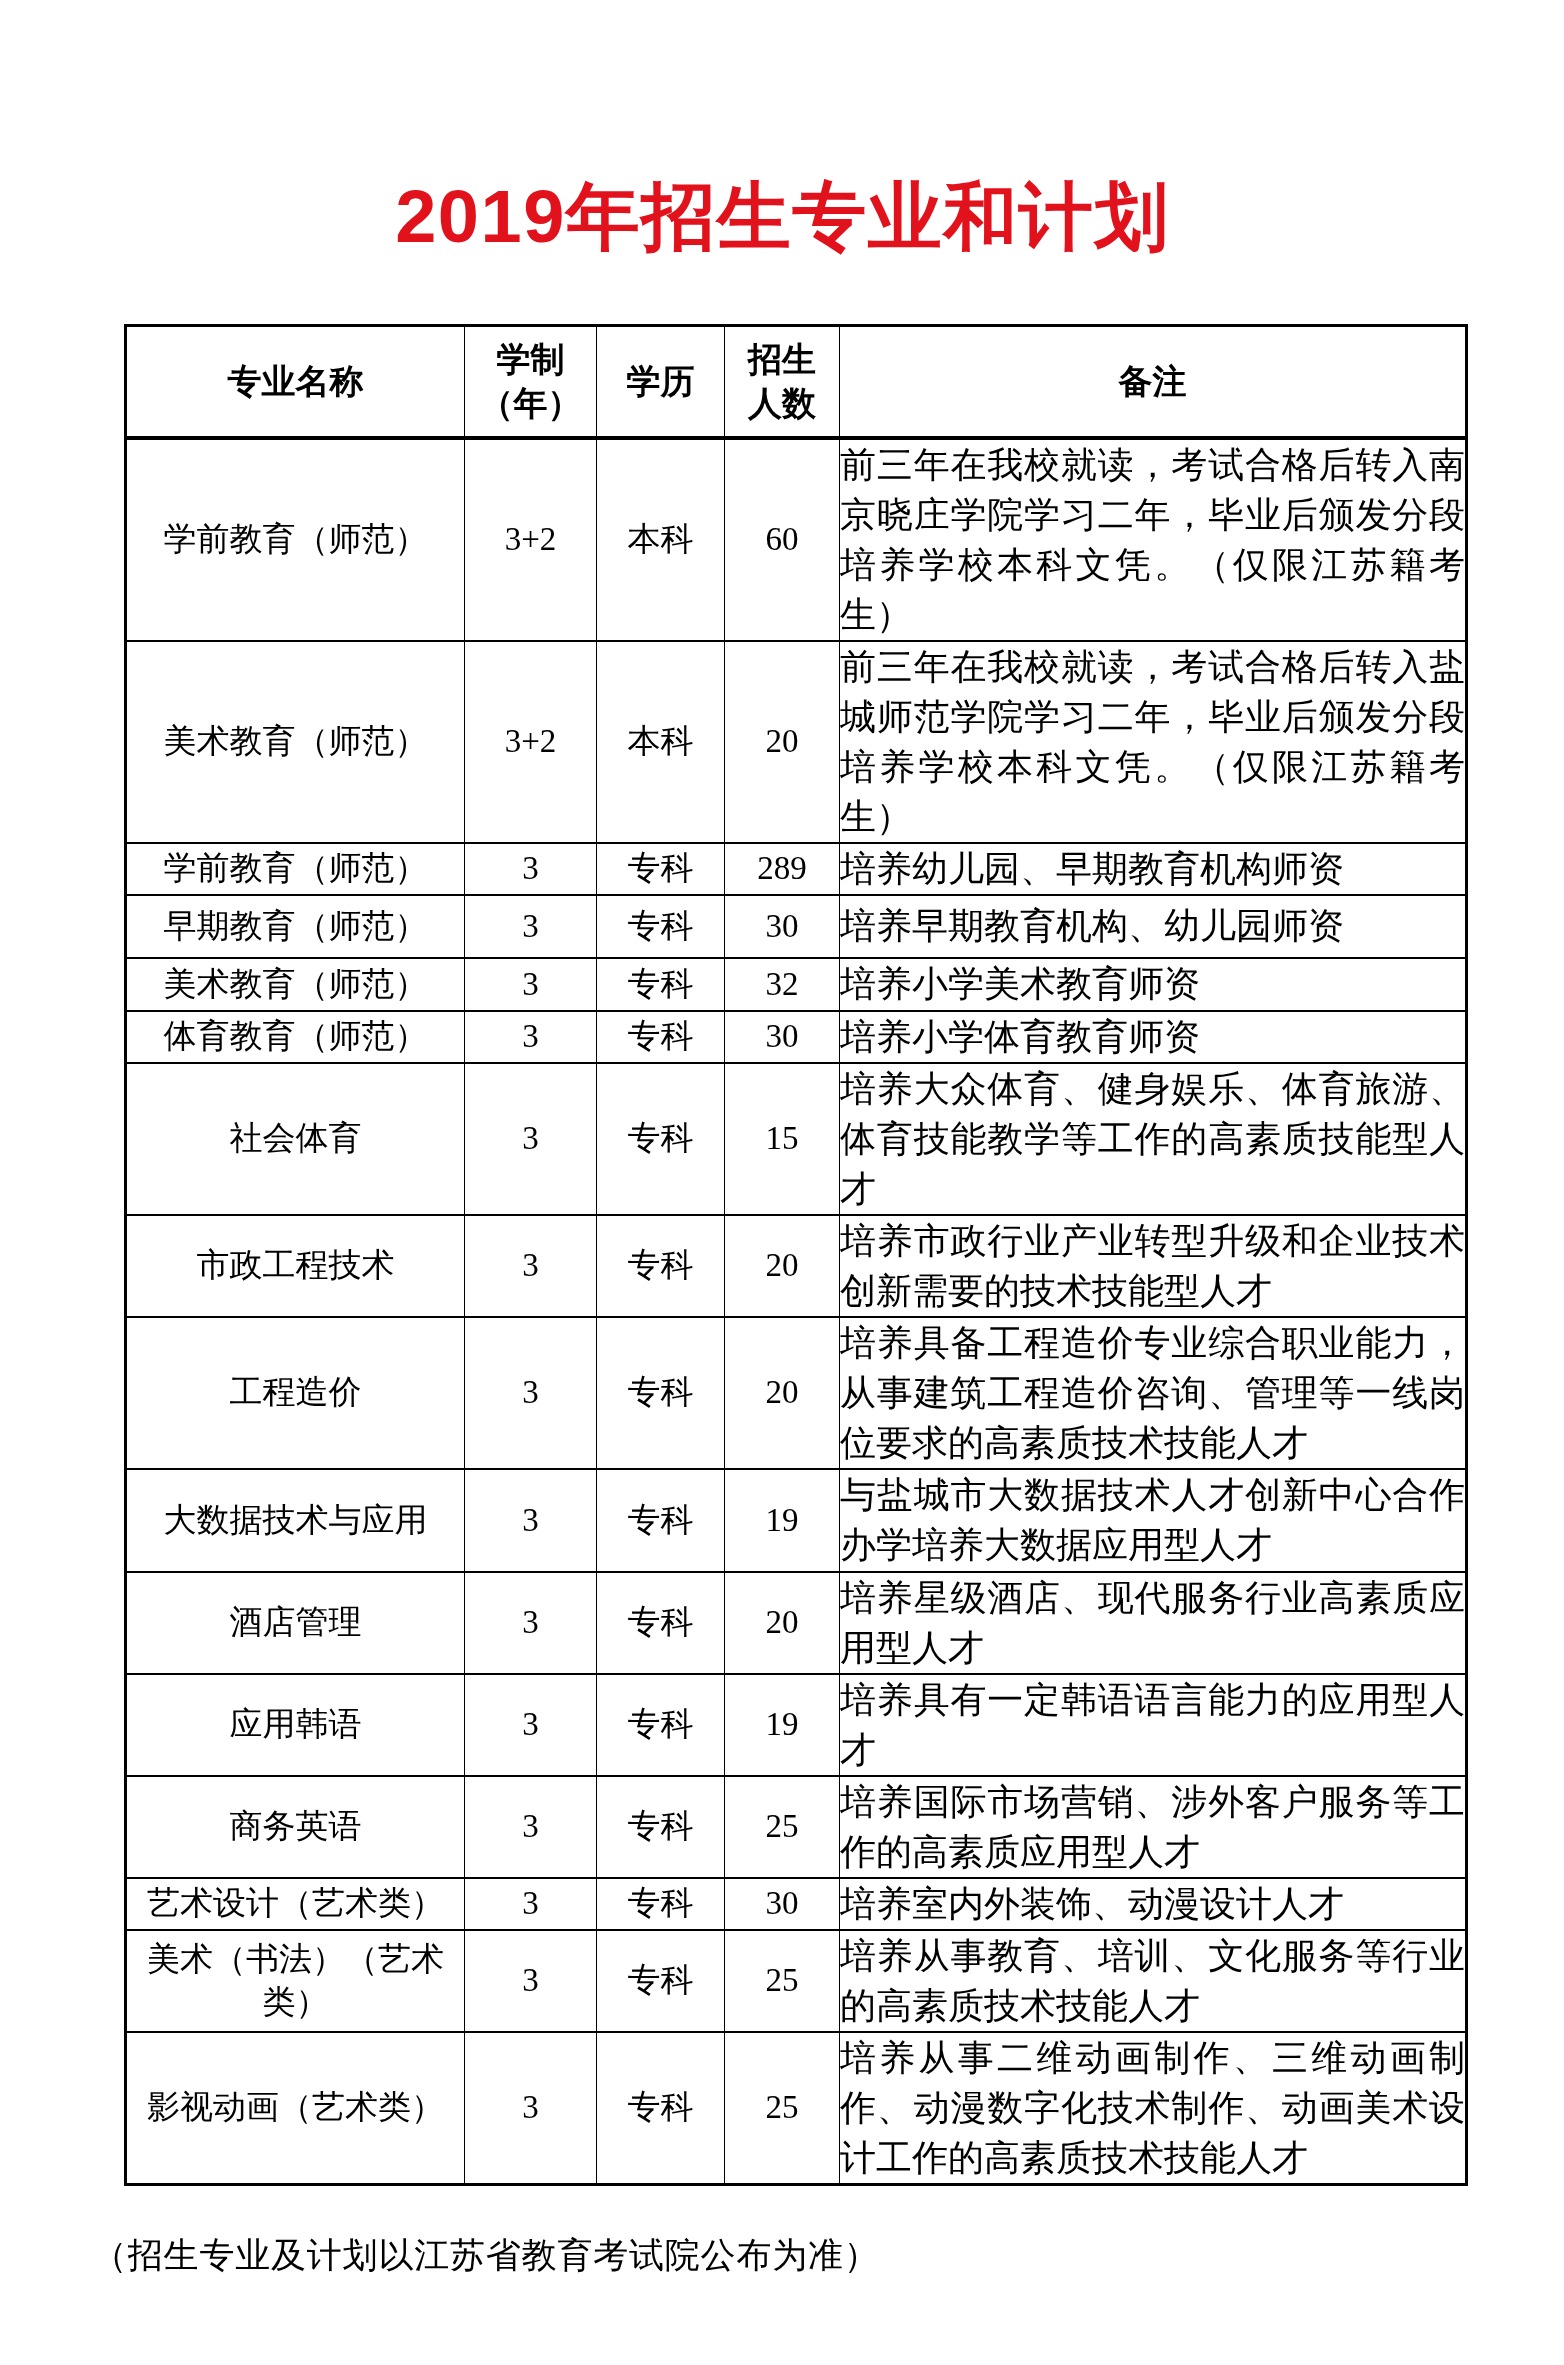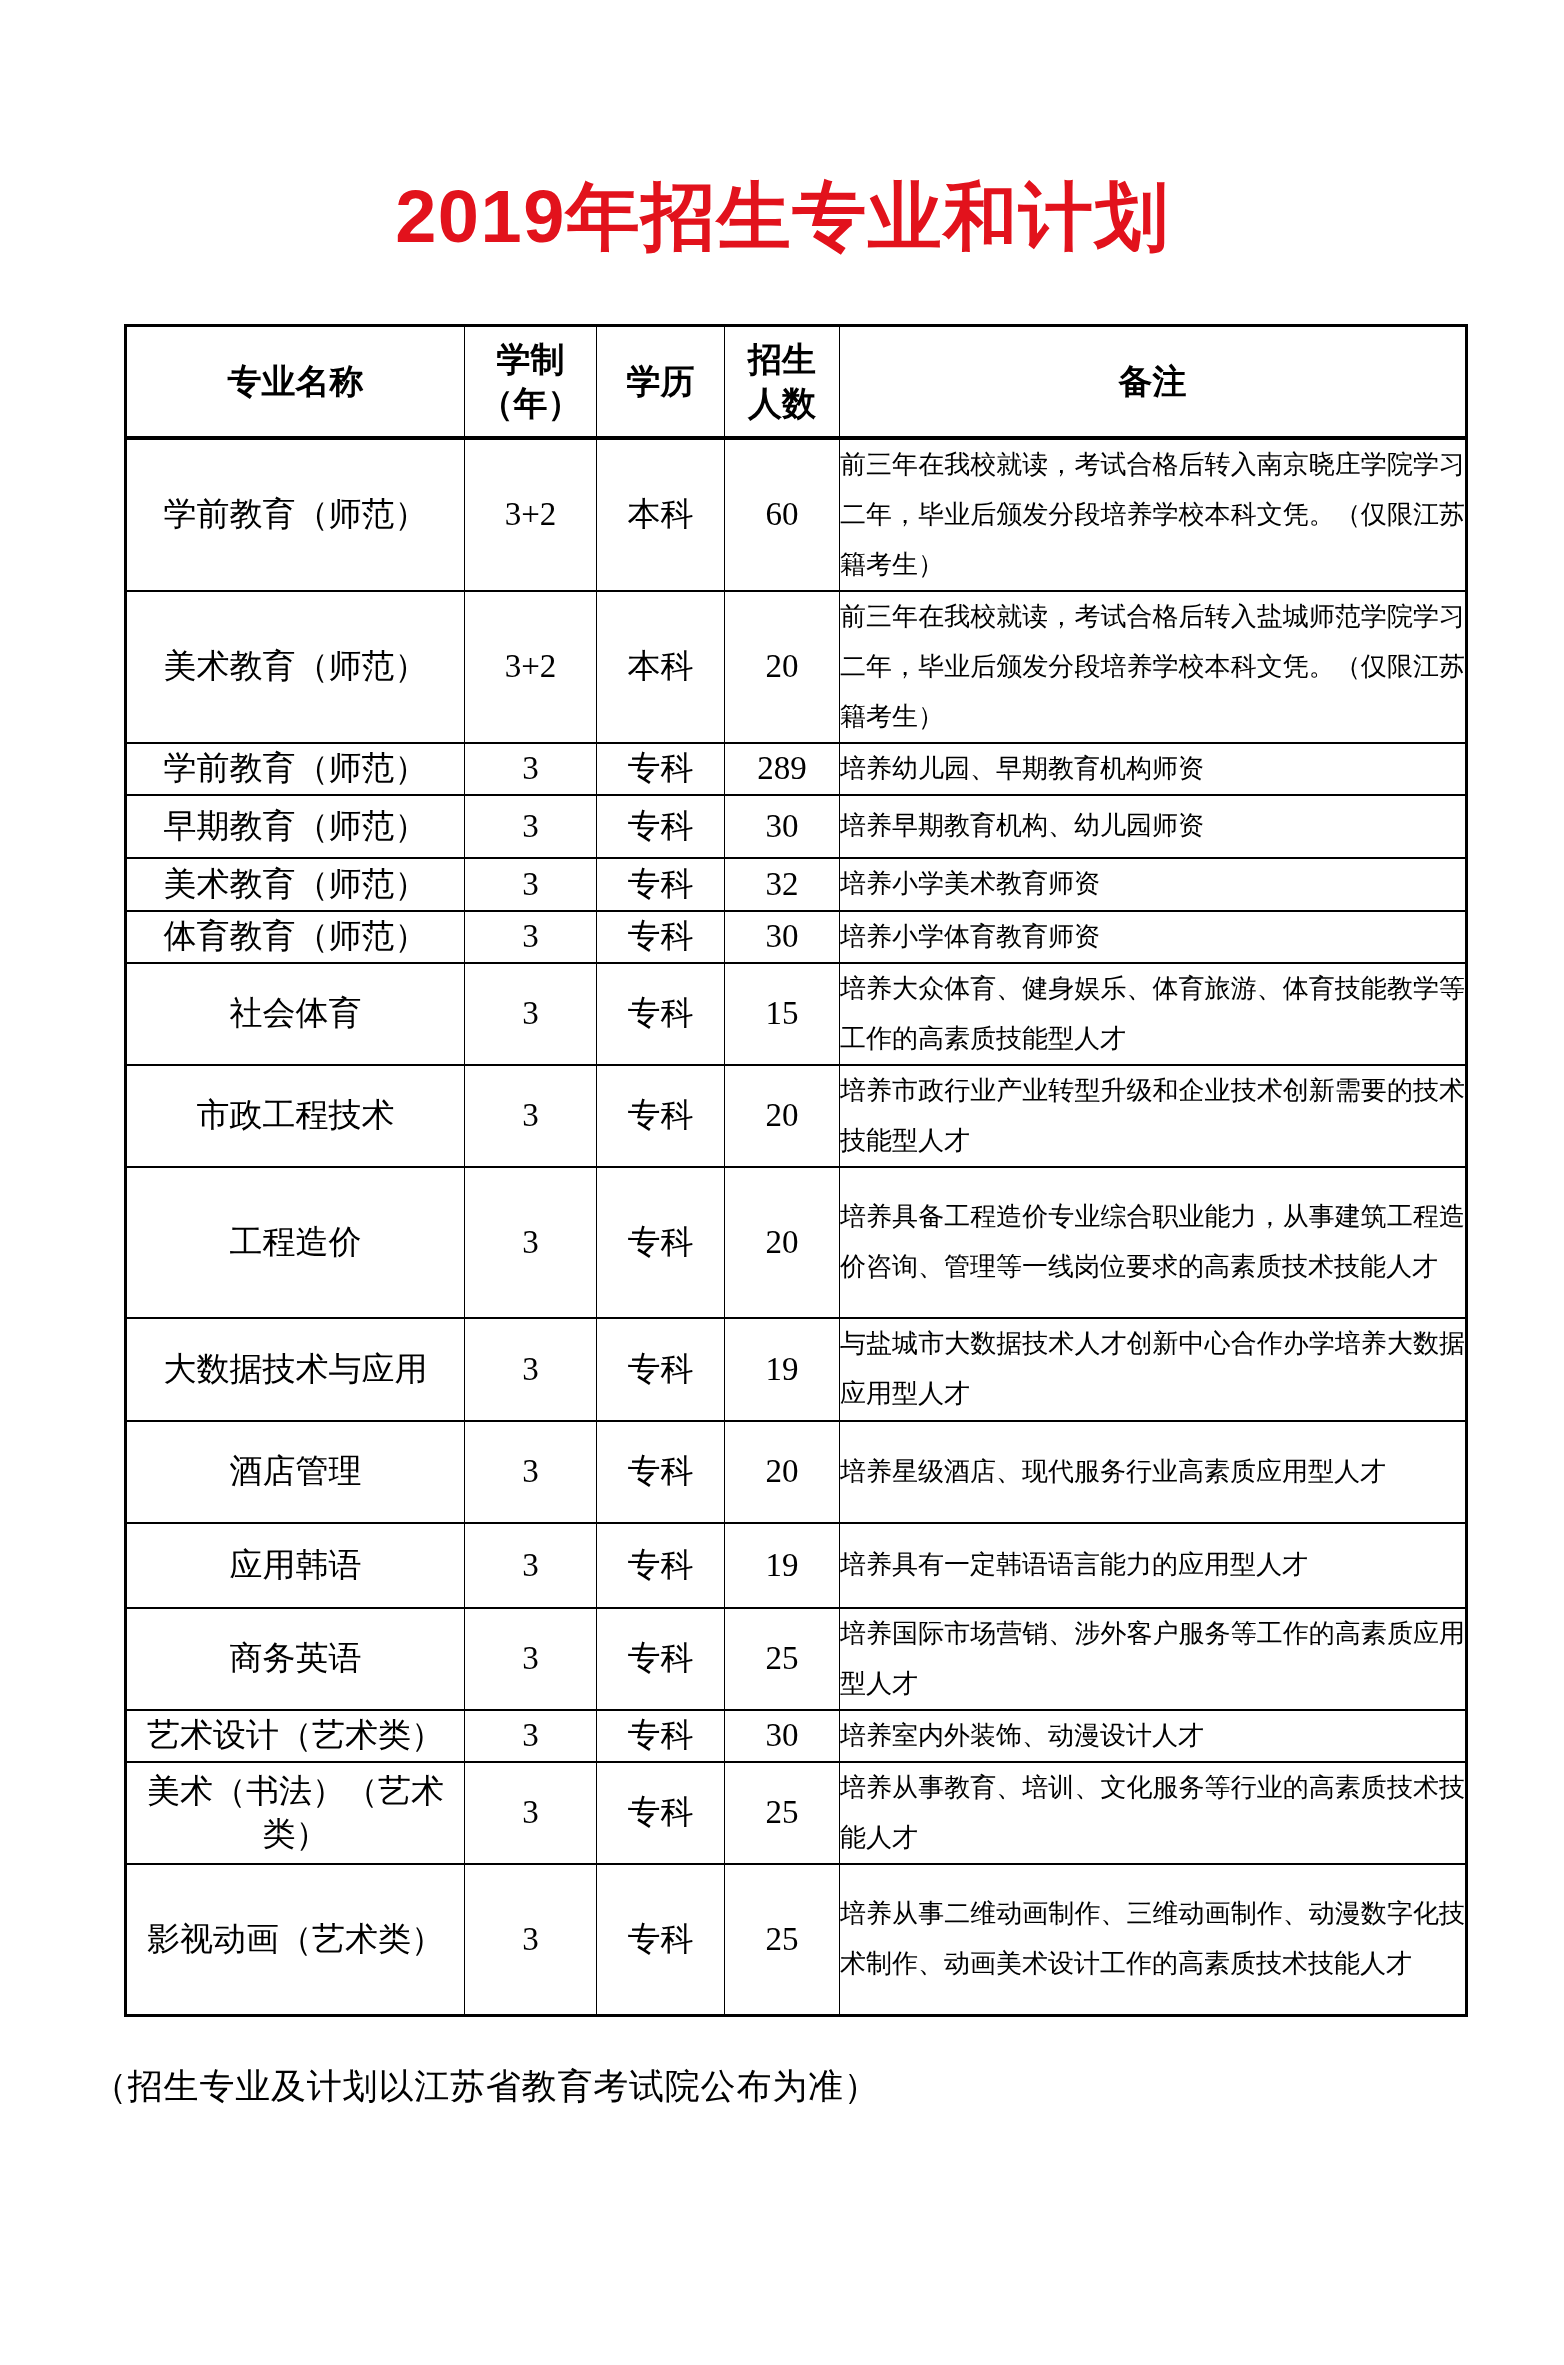--- a/index.html
+++ b/index.html
@@ -47,21 +47,21 @@
     text-align: center;
     white-space: pre-line;
     border-bottom-width: 4.6px;
   }
   td.cell-center {
     text-align: center;
     font-size: 33px;
     line-height: 43px;
   }
   td.cell-remark {
-    font-size: 26px;
+    font-size: 36px;
     line-height: 50px;
     text-align: justify;
     padding: 4.6px 15.3px 4.6px 18.3px;
   }
   .footer-note {
     margin: 47px 0 11px 92px;
     font-size: 35px;
     line-height: 46px;
     letter-spacing: 0.8px;
   }

